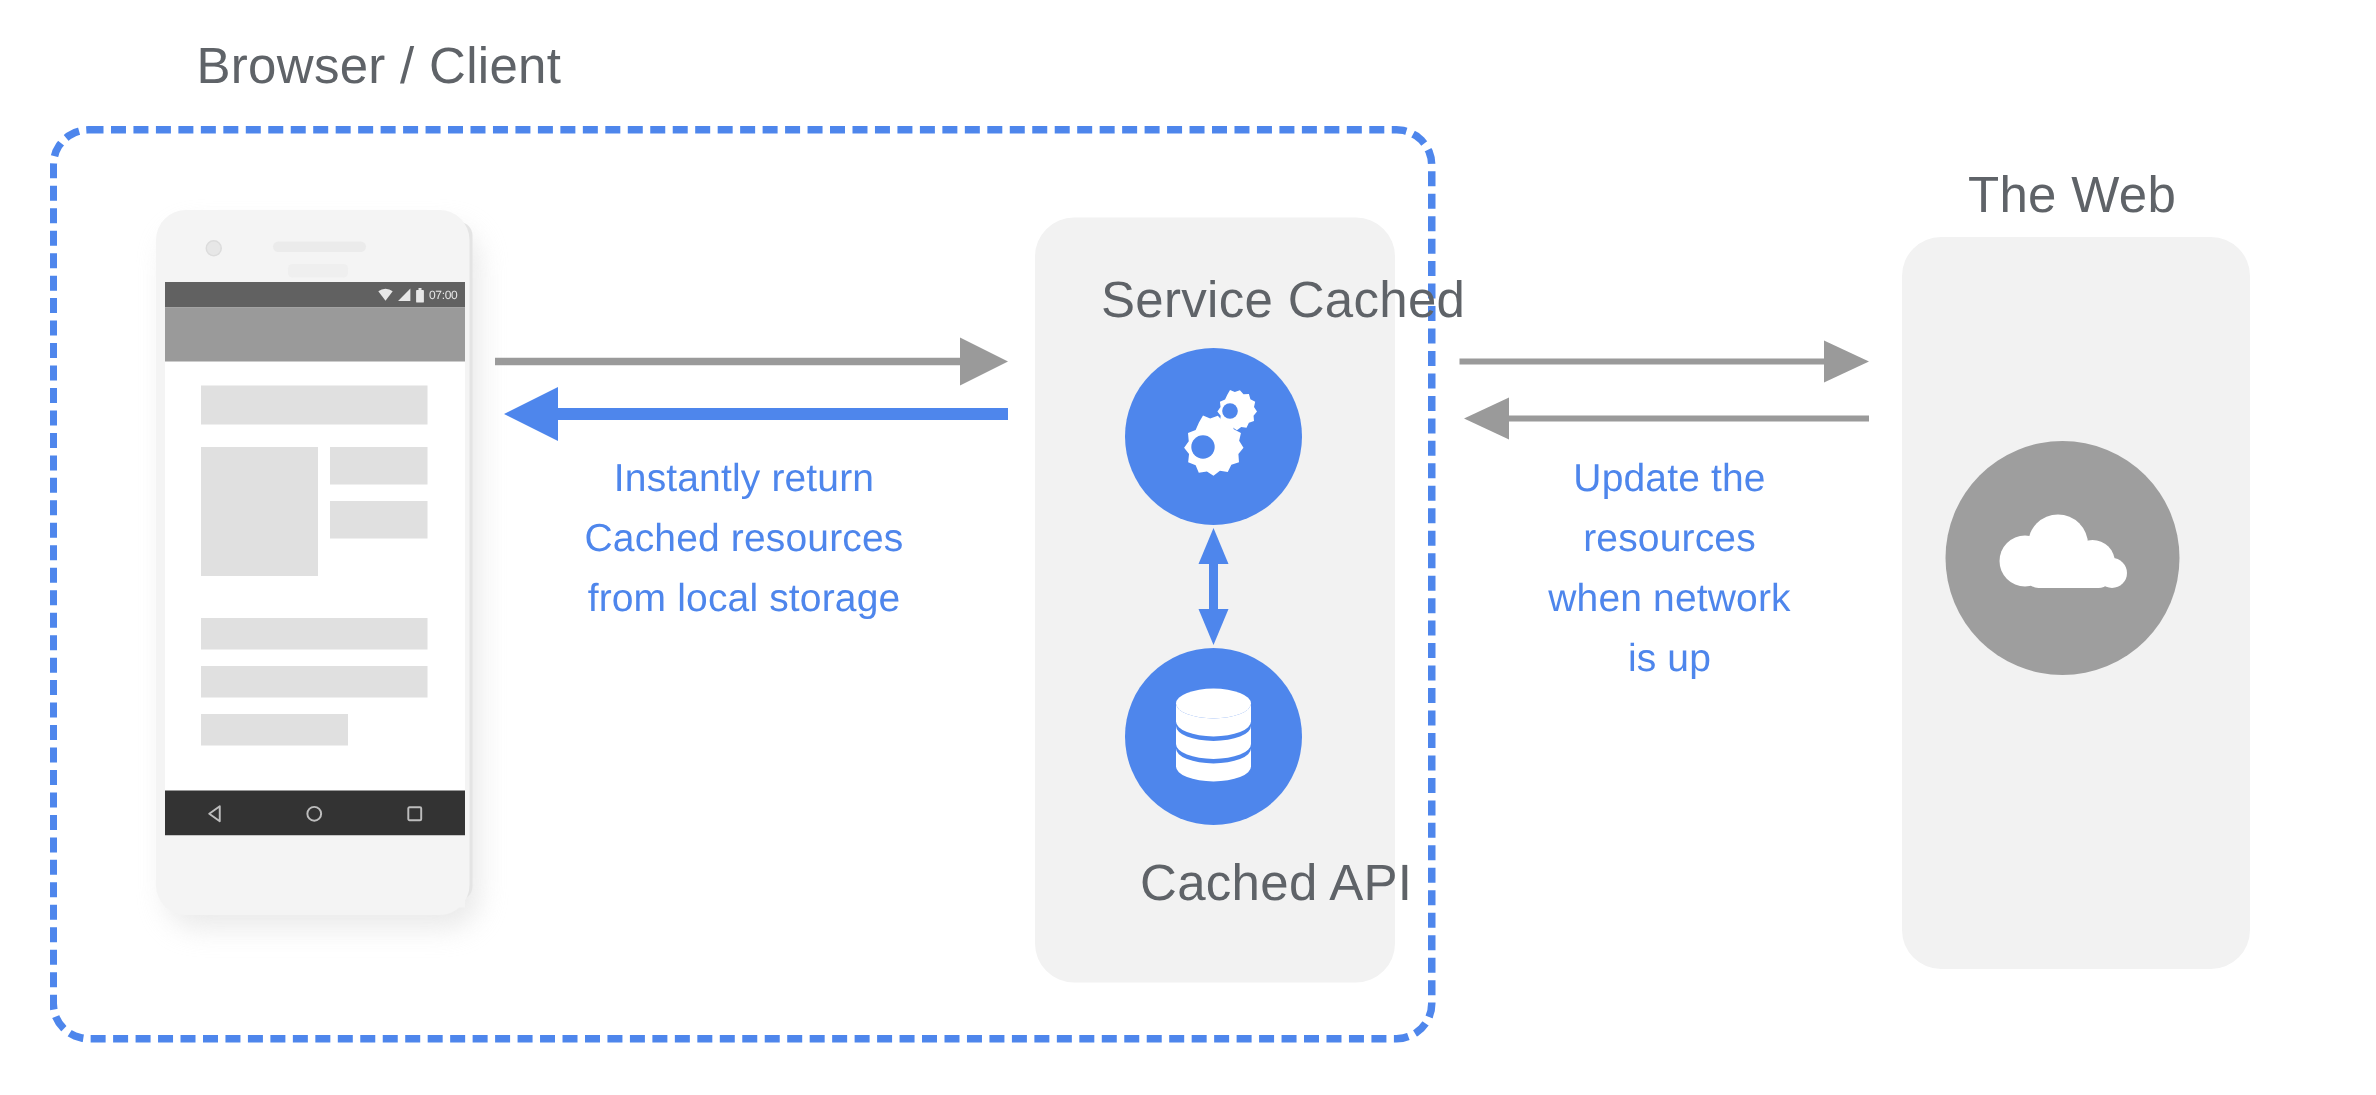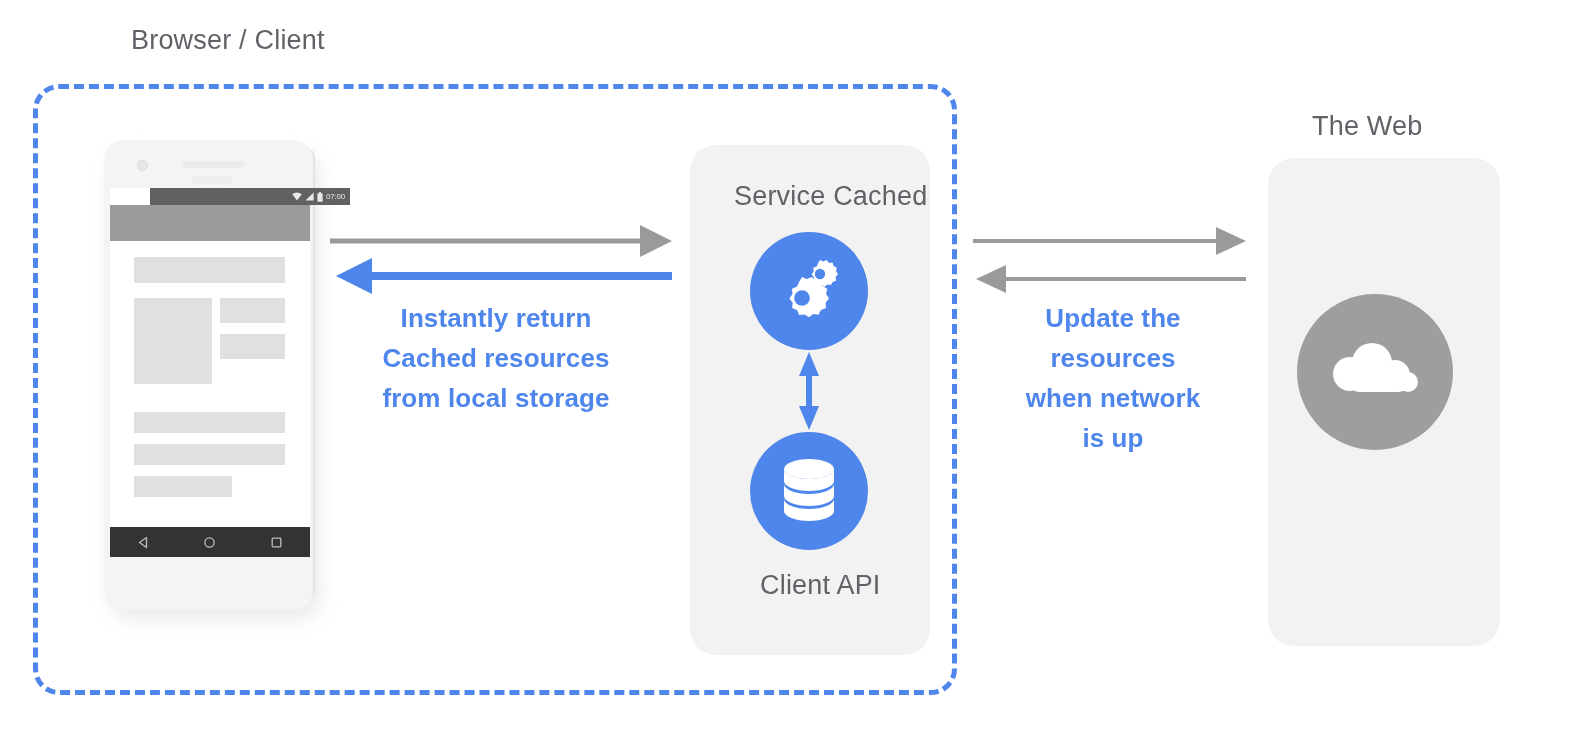--- a/index.html
+++ b/index.html
@@ -5,26 +5,26 @@
   html,body{margin:0;padding:0;background:#ffffff;}
   body{
     width:1584px;height:730px;position:relative;overflow:hidden;
     font-family:"Liberation Sans","DejaVu Sans",sans-serif;
     -webkit-font-smoothing:antialiased;
   }
   .stage{position:absolute;left:0;top:0;width:1584px;height:730px;}
 
   
   .label-gray{
-    position:absolute;color:#5f6368;font-size:27px;font-weight:400;
+    position:absolute;color:#5f6368;font-size:34px;font-weight:400;
     white-space:nowrap;letter-spacing:.2px;
   }
   .caption-blue{
     position:absolute;color:#4e86ec;font-size:26px;line-height:40px;
-    text-align:center;white-space:pre-line;letter-spacing:.1px;font-weight:bold;
+    text-align:center;white-space:pre-line;letter-spacing:.1px;
   }
 
   
   .browser-box{
     position:absolute;left:33px;top:84px;width:924px;height:611px;
     border:5px dashed #4e86ec;border-radius:26px;box-sizing:border-box;
   }
   .browser-title{left:131px;top:25px;}
 
   
@@ -52,21 +52,21 @@
   .phone-sensor{
     position:absolute;left:88px;top:36px;width:40px;height:9px;border-radius:3px;
     background:#efefef;
   }
   .phone-screen{
     position:absolute;left:6px;top:48px;width:200px;height:369px;background:#ffffff;
   }
   .status-bar{
     position:absolute;left:0;top:0;width:100%;height:17px;background:#616161;
     display:flex;align-items:center;justify-content:flex-end;padding-right:5px;
-    box-sizing:border-box;gap:3px;margin-left:40px;
+    box-sizing:border-box;gap:3px;
   }
   .status-time{color:#e8e8e8;font-size:8px;line-height:8px;letter-spacing:-.2px;}
   .app-bar{position:absolute;left:0;top:17px;width:100%;height:36px;background:#9a9a9a;}
   .wire{position:absolute;background:#e0e0e0;}
   .nav-bar{
     position:absolute;left:0;bottom:0;width:100%;height:30px;background:#333333;
     display:flex;align-items:center;justify-content:space-around;
   }
   .phone-chin{
     position:absolute;left:6px;top:417px;width:200px;height:48px;background:#f4f4f4;
@@ -201,21 +201,21 @@
 
   <div class="circle-blue cache-circle">
     <svg width="62" height="70" viewBox="0 0 62 70">
       <ellipse cx="31" cy="13" rx="25" ry="10" fill="#ffffff"></ellipse>
       <path d="M6,13 v12 a25,10 0 0 0 50,0 v-12 a25,10 0 0 1 -50,0 z" fill="#ffffff"></path>
       <path d="M6,28 v12 a25,10 0 0 0 50,0 v-12 a25,10 0 0 1 -50,0 z" fill="#ffffff"></path>
       <path d="M6,43 v12 a25,10 0 0 0 50,0 v-12 a25,10 0 0 1 -50,0 z" fill="#ffffff"></path>
     </svg>
   </div>
 
-  <div class="label-gray cache-title">Client API</div>
+  <div class="label-gray cache-title">Cached API</div>
 
   <div class="web-card"></div>
   <div class="web-circle">
     <svg width="96" height="62" viewBox="0 0 96 62">
       <g fill="#ffffff">
         <circle cx="45" cy="22" r="20"></circle>
         <circle cx="23" cy="33" r="17"></circle>
         <circle cx="68" cy="34" r="15"></circle>
         <circle cx="81" cy="41" r="10"></circle>
         <rect x="23" y="33" width="58" height="18" rx="9"></rect>

